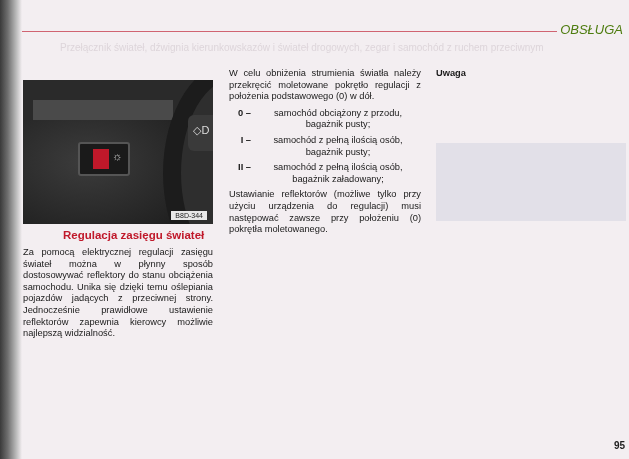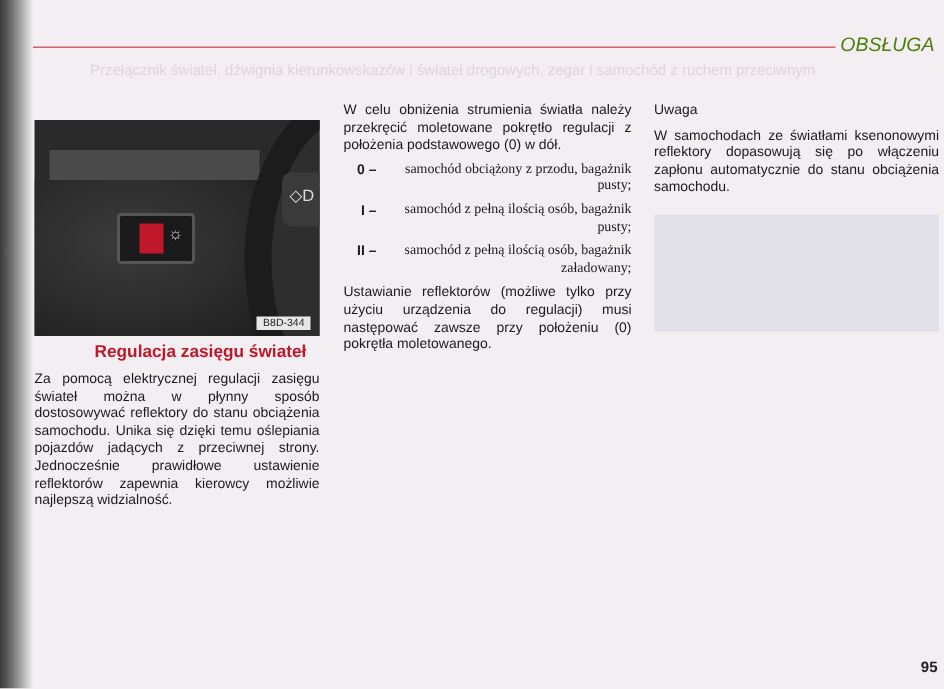--- a/index.html
+++ b/index.html
@@ -69,22 +69,22 @@
   }
   .col {
     position:absolute; font-size:9.3px; line-height:11.6px; text-align:justify;
   }
   .col p { margin:0 0 5px 0; }
   .col-left { left:23px; top:247px; width:190px; }
   .col-mid { left:229px; top:68px; width:192px; }
   .col-right { left:436px; top:68px; width:190px; }
   .list-item { display:flex; margin:0 0 4px 6px; }
   .list-item .num { width:16px; text-align:right; font-weight:bold; margin-right:4px; flex-shrink:0; }
-  .list-item .txt { flex:1; text-align:right;font-family:Liberation Serif, serif; }
-  .note-title { font-weight:normal; margin-bottom:5px; }
+  .list-item .txt { flex:1; text-align:center; }
+  .note-title { font-weight:bold; margin-bottom:18px; }
   .right-photo {
     position:absolute; left:436px; top:143px; width:190px; height:78px;
     background:#d4d6e0; opacity:0.55;
   }
   .page-number {
     position:absolute; right:4px; bottom:8px; font-size:10px; font-weight:bold; color:#222;
   }
 </style>
 </head>
 <body>
@@ -124,17 +124,16 @@
   </div>
   <div class="list-item">
     <span class="num">II –</span>
     <span class="txt">samochód z pełną ilością osób, bagażnik załadowany;</span>
   </div>
   <p>Ustawianie reflektorów (możliwe tylko przy użyciu urządzenia do regulacji) musi następować zawsze przy położeniu (0) pokrętła moletowanego.</p>
 </div>
 
 <div class="col col-right">
   <div class="note-title">Uwaga</div>
-  <p>W samochodach ze światłami ksenonowymi reflektory dopasowują się po włączeniu zapłonu automatycznie do stanu obciążenia samochodu.</p>
 </div>
 <div class="right-photo"></div>
 
 <div class="page-number">95</div>
 
 </body></html>

